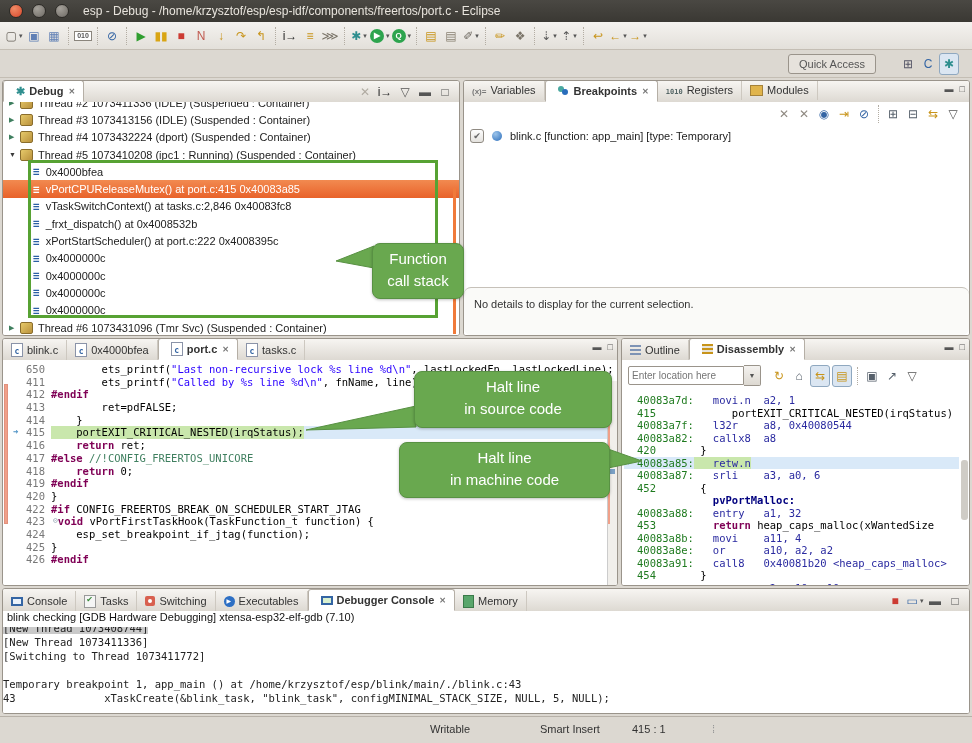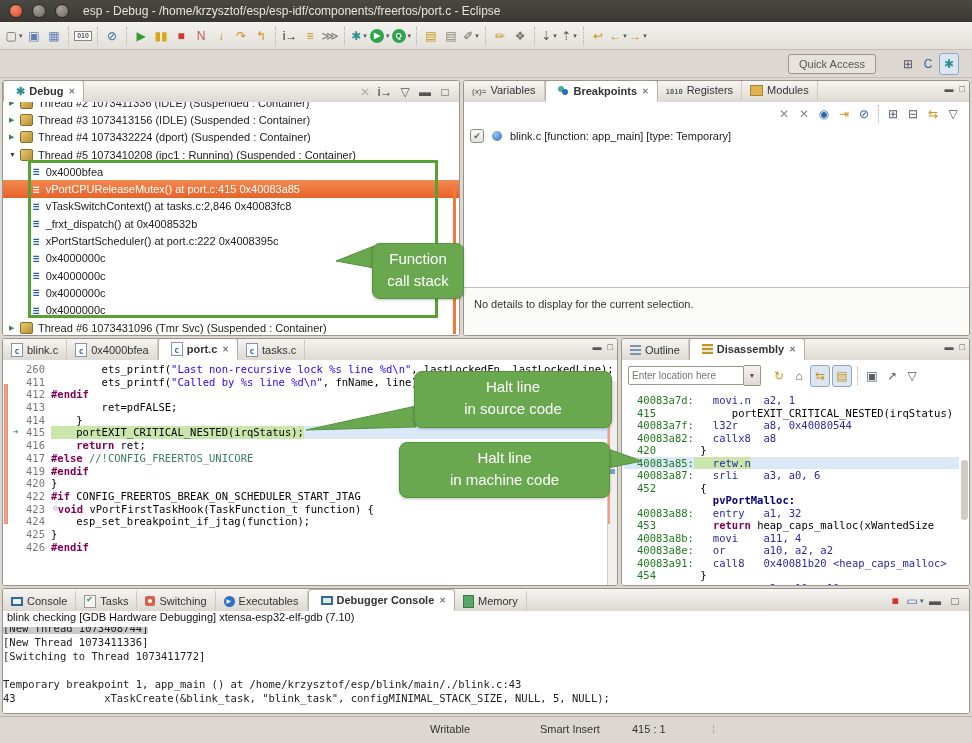--- a/index.html
+++ b/index.html
@@ -58,21 +58,21 @@
   .oruler{position:absolute;right:3px;top:86px;width:3px;height:146px;background:#f07a3a;}
   
   .bptools{position:absolute;left:0;right:0;top:0;height:24px;display:flex;justify-content:flex-end;
     align-items:center;padding-right:6px;background:#fff;}
   .bprow{position:absolute;left:6px;top:27px;display:flex;align-items:center;gap:8px;}
   .chk{width:12px;height:12px;border:1px solid #8f8a82;border-radius:3px;
     background:linear-gradient(#fdfdfd,#e4e2de);color:#666;font-size:9px;line-height:12px;text-align:center;}
   .chk::before{content:"✔";}
   .bpdot{width:10px;height:10px;border-radius:50%;background:radial-gradient(circle at 35% 30%,#9cc4ea,#2a6dbb);}
   .bpdetails{position:absolute;left:0;right:0;top:185px;bottom:0;background:#fafaf8;border-top:1px solid #c6c1b9;
-    padding:10px 0 16px 10px;color:#333;box-sizing:border-box;}
+    padding:10px 0 16px 10px;color:#333;box-sizing:border-box;border-radius:7px;}
   
   .ci{display:inline-block;margin-right:4px;flex:none;}
   .ci-debug::before{content:"✱";color:#2f8f8f;font-size:11px;}
   .ci-vars::before{content:"(x)=";font-size:8px;font-weight:bold;color:#777;}
   .ci-bp{width:12px;height:10px;position:relative;}
   .ci-bp::before{content:"";position:absolute;left:0;top:0;width:6px;height:6px;border-radius:50%;background:#49a8a0;}
   .ci-bp::after{content:"";position:absolute;left:4px;top:3px;width:6px;height:6px;border-radius:50%;background:#2a6dbb;}
   .ci-reg::before{content:"1010";font-size:7px;font-weight:bold;color:#566;font-family:"DejaVu Sans Mono",monospace;}
   .ci-mod{width:11px;height:9px;background:#e0b44c;border:1px solid #a5823a;}
   .ci-cfile{width:10px;height:12px;background:#fff;border:1px solid #8a93a8;text-align:center;}
@@ -451,28 +451,29 @@
           </div>
         </div>
       <div class="pctl">
         <span>▬</span>
         <span>□</span>
       </div>
     </div>
     <div class="pbody code">
       <div class="chbar"></div>
       <div id="editor-lines" style="position:absolute;left:8px;right:10px;top:3px;">
-          <div class="cl" style="position: relative;"><span class="lnum">260</span><span class="code-inner"><span class="p">        ets_printf(</span><span class="s">"Last non-recursive lock %s line %d\n"</span><span class="p">, lastLockedFn, lastLockedLine);</span></span></div>
+          <div class="cl" style="position: relative;"><span class="lnum">650</span><span class="code-inner"><span class="p">        ets_printf(</span><span class="s">"Last non-recursive lock %s line %d\n"</span><span class="p">, lastLockedFn, lastLockedLine);</span></span></div>
           <div class="cl" style="position: relative;"><span class="lnum">411</span><span class="code-inner"><span class="p">        ets_printf(</span><span class="s">"Called by %s line %d\n"</span><span class="p">, fnName, line);</span></span></div>
           <div class="cl" style="position: relative;"><span class="lnum">412</span><span class="code-inner"><span class="k">#endif</span></span></div>
           <div class="cl" style="position: relative;"><span class="lnum">413</span><span class="code-inner"><span class="p">        ret=pdFALSE;</span></span></div>
           <div class="cl" style="position: relative;"><span class="lnum">414</span><span class="code-inner"><span class="p">    }</span></span></div>
           <div class="cl cur" style="position: relative;"><span class="ip">➜</span><span class="lnum">415</span><span class="code-inner"><span class="p">    portEXIT_CRITICAL_NESTED(irqStatus);</span></span></div>
           <div class="cl" style="position: relative;"><span class="lnum">416</span><span class="code-inner"><span class="k">    return</span><span class="p"> ret;</span></span></div>
           <div class="cl" style="position: relative;"><span class="lnum">417</span><span class="code-inner"><span class="k">#else </span><span class="c">//!CONFIG_FREERTOS_UNICORE</span></span></div>
+          <div class="cl" style="position: relative;"><span class="lnum">418</span><span class="code-inner"><span class="k">    return</span><span class="p"> 0;</span></span></div>
           <div class="cl" style="position: relative;"><span class="lnum">419</span><span class="code-inner"><span class="k">#endif</span></span></div>
           <div class="cl" style="position: relative;"><span class="lnum">420</span><span class="code-inner"><span class="p">}</span></span></div>
           <div class="cl" style="position: relative;"><span class="lnum">422</span><span class="code-inner"><span class="k">#if</span><span class="p"> CONFIG_FREERTOS_BREAK_ON_SCHEDULER_START_JTAG</span></span></div>
           <div class="cl" style="position: relative;"><span class="lnum">423</span><span class="fold">⊝</span><span class="code-inner"><span class="k">void</span><span class="p"> vPortFirstTaskHook(TaskFunction_t function) {</span></span></div>
           <div class="cl" style="position: relative;"><span class="lnum">424</span><span class="code-inner"><span class="p">    esp_set_breakpoint_if_jtag(function);</span></span></div>
           <div class="cl" style="position: relative;"><span class="lnum">425</span><span class="code-inner"><span class="p">}</span></span></div>
           <div class="cl" style="position: relative;"><span class="lnum">426</span><span class="code-inner"><span class="k">#endif</span></span></div>
         </div>
       <div class="eruler">
         <div class="diff"></div>

